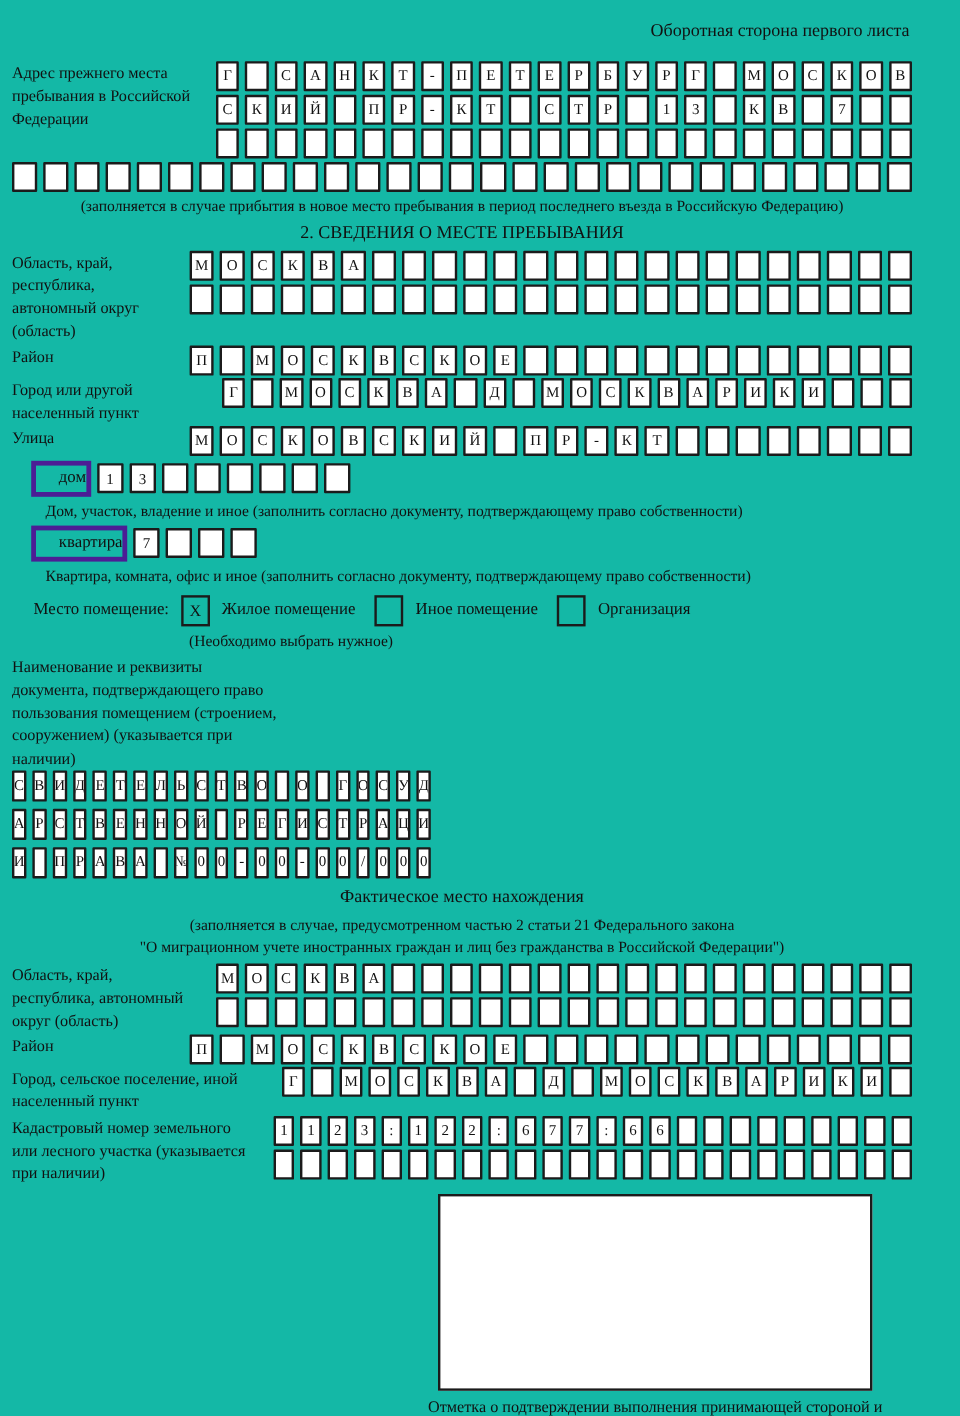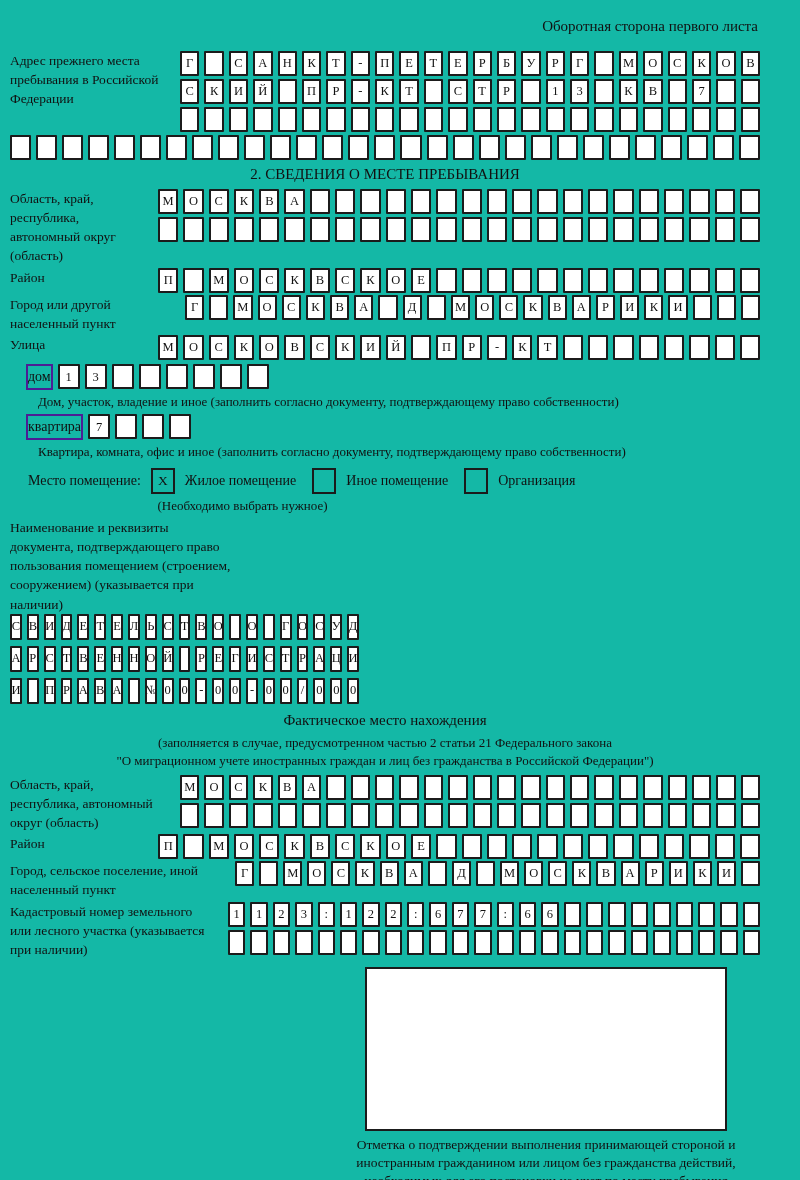--- a/index.html
+++ b/index.html
@@ -63,25 +63,26 @@
   .note-left{text-align:left;padding-left:28px;}
   .sec-title{
     text-align:center;
     font-weight:normal;
     font-size:15px;
     margin:6px 0 6px 0;
   }
   
   .inline-row{display:flex;align-items:center;gap:5px;margin:4px 0 2px 0;}
   .wide-box{
-    border:2px solid #4c1d95;
+    border:4px solid #4c1d95;
     height:22px;
     display:flex;align-items:center;justify-content:center;
     font-size:14px;
     box-sizing:content-box;
+    padding-left:19px;
   }
   .dom-box{width:168px;margin-left:16px;}
   .kv-box{width:200px;margin-left:16px;}
   
   .mesto-row{display:flex;align-items:center;margin:8px 0 2px 0;gap:10px;}
   .mesto-label{font-size:14px;margin-left:18px;white-space:nowrap;}
   .opt-label{font-size:14px;white-space:nowrap;}
   .checkbox{
     width:20px;height:22px;
     border:2px solid #1b1b1b;
@@ -220,20 +221,21 @@
       <span class="cell"></span>
       <span class="cell"></span>
       <span class="cell"></span>
       <span class="cell"></span>
       <span class="cell"></span>
       <span class="cell"></span>
       <span class="cell"></span>
       <span class="cell"></span>
       <span class="cell"></span>
     </div>
+  <div class="note">(заполняется в случае прибытия в новое место пребывания в период последнего въезда в Российскую Федерацию)</div>
 
   <div class="sec-title">2. СВЕДЕНИЯ О МЕСТЕ ПРЕБЫВАНИЯ</div>
 
   <div class="field">
     <div class="flabel w-oblast1">Область, край, республика, автономный округ (область)</div>
     <div class="rows">
       <div class="cellrow">
           <span class="cell">М</span>
           <span class="cell">О</span>
           <span class="cell">С</span>

